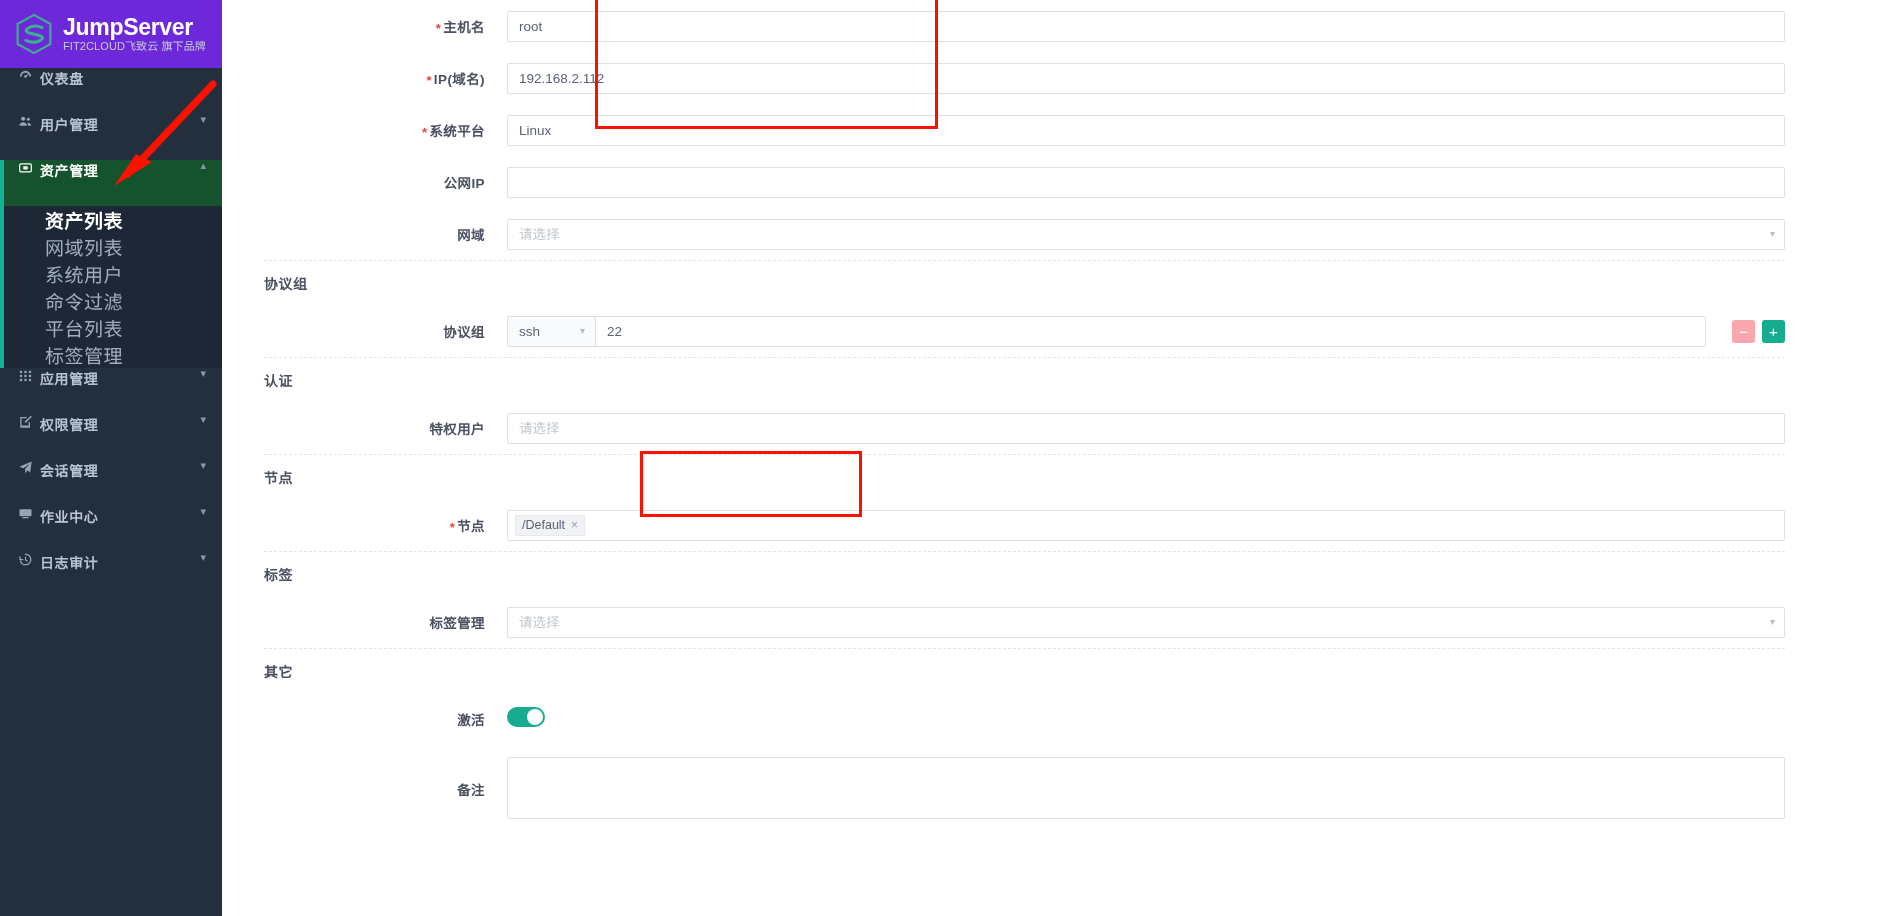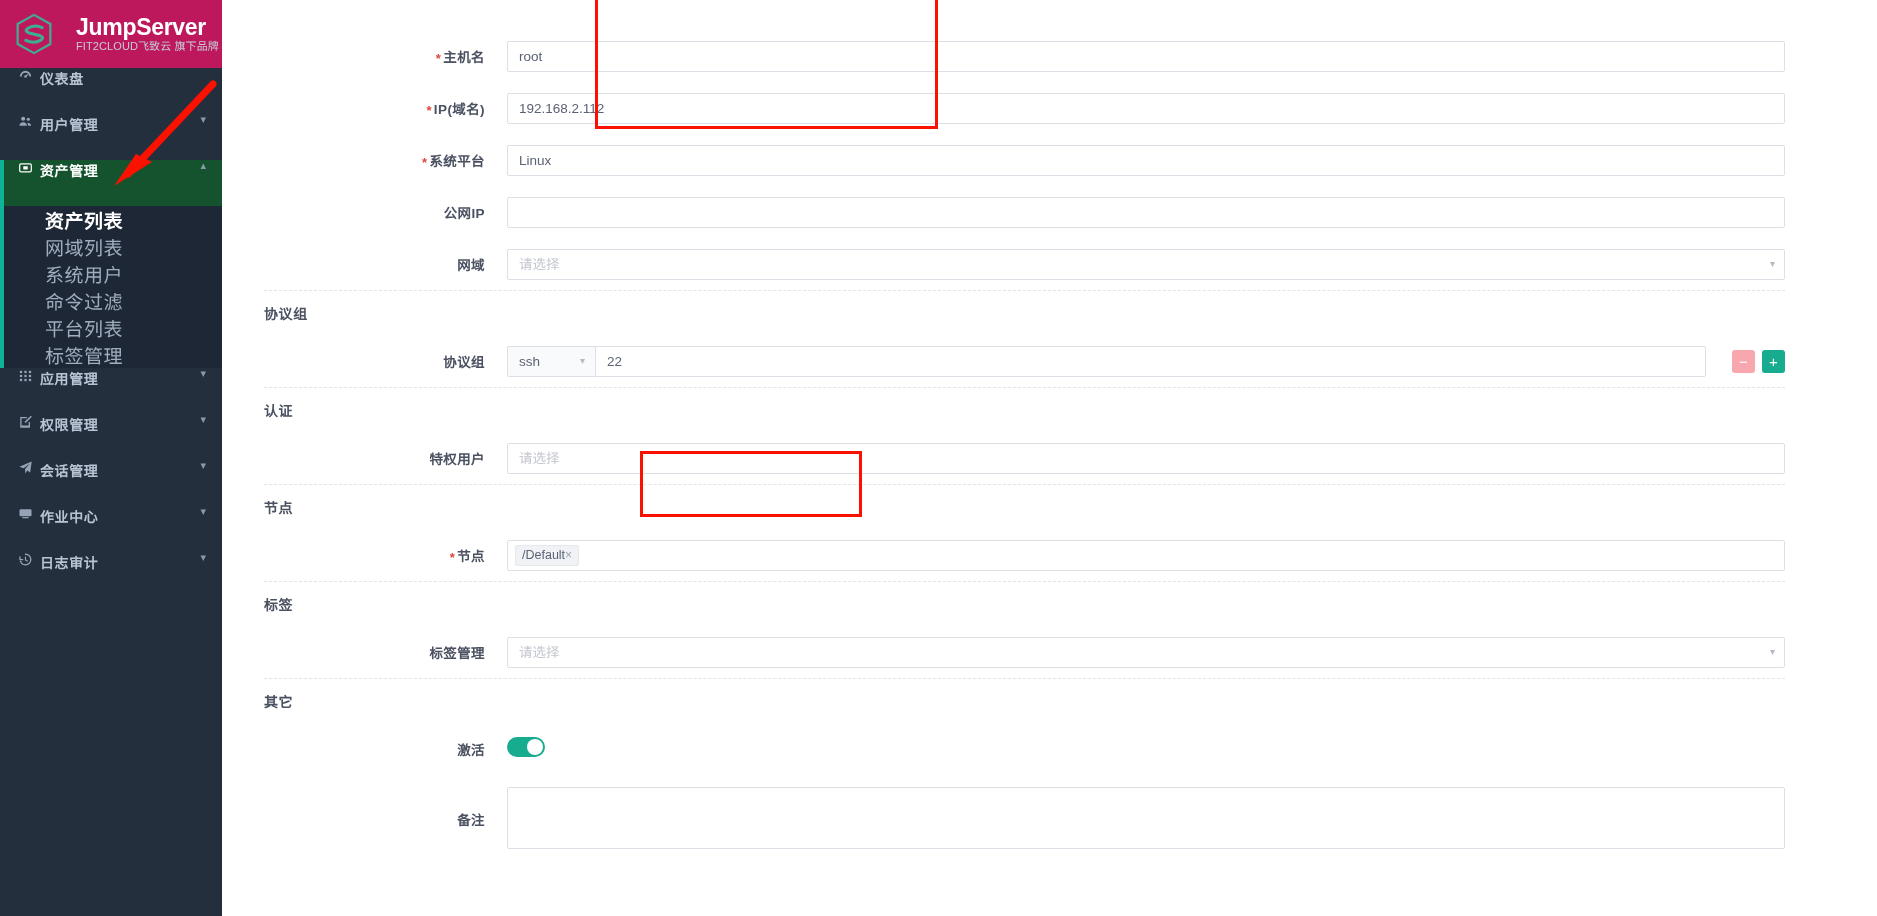--- a/index.html
+++ b/index.html
@@ -22,25 +22,25 @@
   .sidebar {
     width: 222px;
     min-width: 222px;
     height: 916px;
     background: #242f3e;
     position: relative;
     overflow: hidden;
   }
   .logo-block {
     height: 68px;
-    background: #be185d;
+    background: #6d28d9;
     display: flex;
     align-items: center;
     padding-left: 14px;
-    gap: 22px;
+    gap: 9px;
   }
   .logo-mark { width: 40px; height: 44px; flex: 0 0 40px; }
   .logo-text { display: flex; flex-direction: column; justify-content: center; }
   .logo-title {
     color: #ffffff;
     font-size: 23px;
     font-weight: bold;
     letter-spacing: -0.3px;
     line-height: 25px;
     white-space: nowrap;
@@ -127,21 +127,20 @@
     position: relative;
     height: 916px;
     background: #ffffff;
     overflow: hidden;
   }
   .form-scroll {
     position: absolute;
     left: 0; top: 0; right: 0; bottom: 0;
     overflow: hidden;
     background: #fff;
-    margin-top: 30px;
   }
   .form-inner {
     padding: 0 0 0 0;
   }
 
   .frow {
     display: flex;
     align-items: center;
     min-height: 52px;
     padding-left: 42px;
@@ -246,20 +245,21 @@
     border: 1px solid #dcdfe6;
     border-radius: 2px;
     background: #fff;
     display: flex;
     align-items: center;
     padding: 0 7px;
   }
   .tag {
     display: inline-flex;
     align-items: center;
+    gap: 6px;
     background: #f0f2f5;
     border: 1px solid #e6e8ec;
     border-radius: 2px;
     height: 21px;
     padding: 0 6px;
     font-size: 12.5px;
     color: #5a6274;
   }
   .tag .tag-x {
     color: #9aa1ad;

